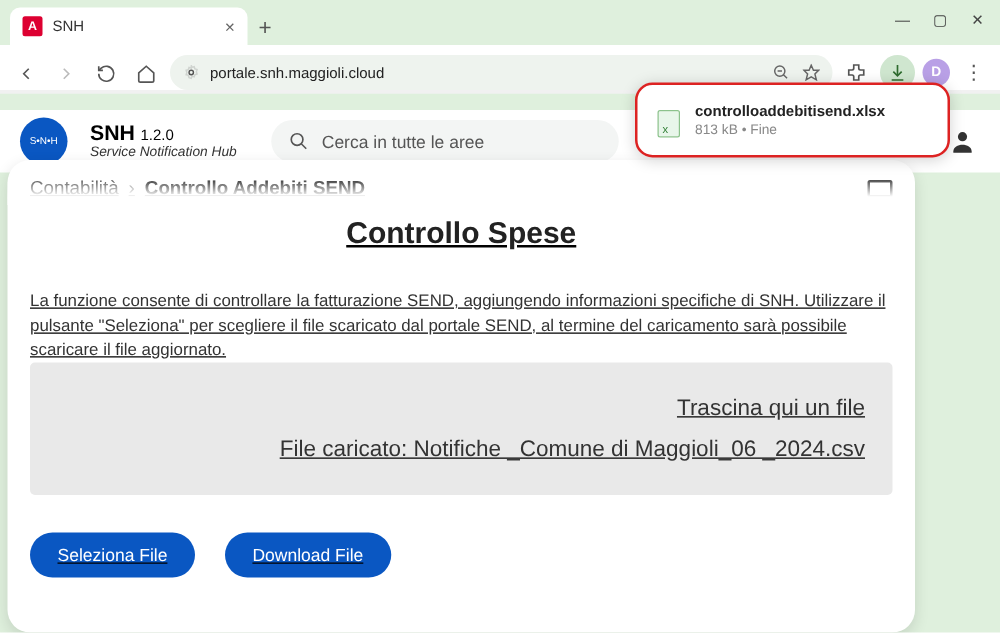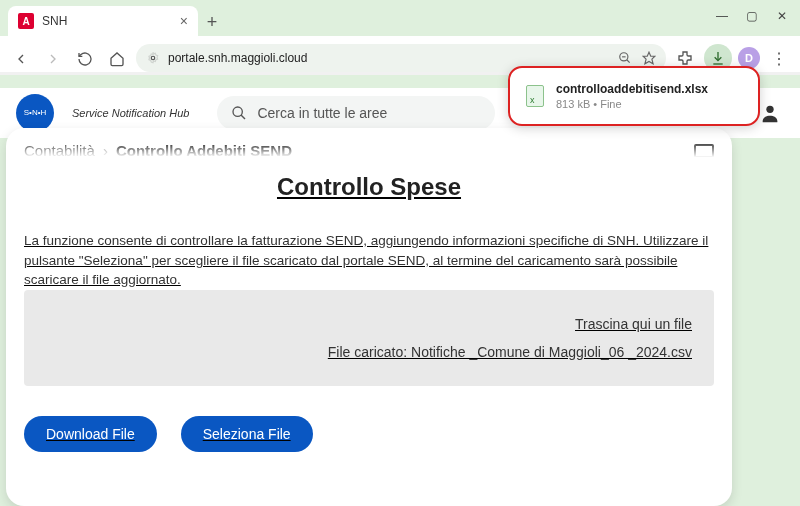--- a/index.html
+++ b/index.html
@@ -20,21 +20,21 @@
   .tb-btn svg { width: 16px; height: 16px; }
   .addr { flex: 1; height: 28px; background: #eef3ee; border-radius: 14px; display: flex; align-items: center; padding: 0 10px; gap: 8px; font-size: 12px; color: #333; }
   .addr .domain { color: #222; }
   .addr .path { color: #777; }
   .addr-icons-right { margin-left: auto; display: flex; gap: 10px; color: #666; align-items: center; }
   .right-icons { display: flex; align-items: center; gap: 6px; }
   .dl-btn { background: #cfe6cf; border-radius: 50%; width: 28px; height: 28px; display:flex; align-items:center; justify-content:center; }
   .avatar-sm { width: 22px; height: 22px; border-radius: 50%; background: #b9a0e6; color: #fff; display: flex; align-items: center; justify-content: center; font-size: 11px; font-weight: bold; }
 
   
-  .dl-popup { position: absolute; right: 40px; top: 66px; width: 252px; background: #fff; border-radius: 14px; box-shadow: 0 2px 12px rgba(0,0,0,0.18); border: 2px solid #d22; padding: 14px 16px; display: flex; gap: 12px; align-items: center; z-index: 50; }
+  .dl-popup { position: absolute; right: 40px; top: 66px; width: 252px; background: #fff; border-radius: 14px; box-shadow: 0 2px 12px rgba(0,0,0,0.18); border: 2px solid #d22; padding: 14px 16px; display: flex; gap: 12px; align-items: flex-end; z-index: 50; }
   .dl-ico { width: 18px; height: 22px; background: linear-gradient(#e8f6ea,#e8f6ea); border: 1px solid #8cc28c; border-radius: 2px; position: relative; flex-shrink: 0; }
   .dl-ico::after { content: "x"; position: absolute; bottom: 1px; left: 3px; font-size: 9px; color: #2e7d32; }
   .dl-text { font-size: 12px; }
   .dl-name { font-weight: bold; color: #222; margin-bottom: 2px; }
   .dl-meta { color: #888; font-size: 11px; }
 
   
   .app-bar { position: absolute; top: 88px; left: 0; right: 0; height: 50px; background: #fff; display: flex; align-items: center; padding: 0 16px; gap: 18px; }
   .logo { width: 38px; height: 38px; border-radius: 50%; background: #0a57c2; color: #fff; display: flex; align-items: center; justify-content: center; font-size: 8px; text-align: center; line-height: 1; }
   .app-title { line-height: 1.1; }
@@ -49,21 +49,21 @@
   
   .content-wrap { position: absolute; top: 128px; left: 6px; right: 68px; bottom: 0; }
   .card { background: #fff; border-radius: 18px; box-shadow: 0 4px 12px rgba(0,0,0,0.12); padding: 0 18px 24px; height: 100%; overflow: hidden; text-decoration: underline; }
   .breadcrumb { display: flex; gap: 8px; align-items: center; font-size: 15px; color: #444; padding: 14px 0 6px; }
   .breadcrumb .sep { color: #888; }
   .bc-cur { font-weight: bold; color: #222; }
   .bc-icon { margin-left: auto; width: 20px; height: 14px; border: 2px solid #333; border-radius: 2px; }
   .fade { position: absolute; top: 142px; left: 6px; right: 68px; height: 22px; background: linear-gradient(rgba(255,255,255,0), #fff 70%); pointer-events: none; }
   .card h1 { text-align: center; font-size: 24px; font-weight: bold; margin: 8px 0 30px; color: #222; }
   .desc { font-size: 13.5px; color: #333; line-height: 1.45; }
-  .dropzone { background: #e9e9e9; border-radius: 4px; padding: 26px 22px; text-align: right; font-size: 14px; color: #333; }
+  .dropzone { background: #e9e9e9; border-radius: 4px; padding: 26px 22px; text-align: right; font-size: 18px; color: #333; }
   .dropzone .l1 { margin-bottom: 12px; }
   .btn-row { display: flex; gap: 24px; margin-top: 30px; }
   .btn { background: #0a57c2; color: #fff; border: none; border-radius: 20px; padding: 10px 22px; font-size: 14px; font-weight: 500; cursor: pointer; }
 
   .gray-strip { position: absolute; left: 0; right: 0; top: 72px; height: 3px; background: #f1f1f1; }
 </style>
 </head>
 <body>
 
 <div class="tab-strip">
@@ -135,20 +135,21 @@
     <div class="avatar-sm">D</div>
     <div class="tb-btn">⋮</div>
   </div>
 </div>
 
 <div class="gray-strip"></div>
 
 <div class="app-bar">
   <div class="logo">S•N•H</div>
   <div class="app-title">
+    <div><span class="name">SNH</span> <span class="ver">1.2.0</span></div>
     <div class="sub">Service Notification Hub</div>
   </div>
   <div class="search-box">
     <svg width="16" height="16" viewBox="0 0 24 24" fill="none" stroke="#555" stroke-width="2">
         <circle cx="10" cy="10" r="7"></circle>
         <line x1="15" y1="15" x2="21" y2="21"></line>
       </svg>
     <span>Cerca in tutte le aree</span>
   </div>
   <div class="app-bar-spacer"></div>
@@ -176,18 +177,18 @@
       <span class="bc-cur">Controllo Addebiti SEND</span>
       <span class="bc-icon"></span>
     </div>
     <h1>Controllo Spese</h1>
     <p class="desc">La funzione consente di controllare la fatturazione SEND, aggiungendo informazioni specifiche di SNH. Utilizzare il pulsante "Seleziona" per scegliere il file scaricato dal portale SEND, al termine del caricamento sarà possibile scaricare il file aggiornato.</p>
     <div class="dropzone">
       <div class="l1">Trascina qui un file</div>
       <div>File caricato: Notifiche _Comune di Maggioli_06 _2024.csv</div>
     </div>
     <div class="btn-row">
+      <button class="btn">Seleziona File</button>
       <button class="btn">Download File</button>
-      <button class="btn">Seleziona File</button>
     </div>
   </div>
 </div>
 <div class="fade"></div>
 
 </body></html>

